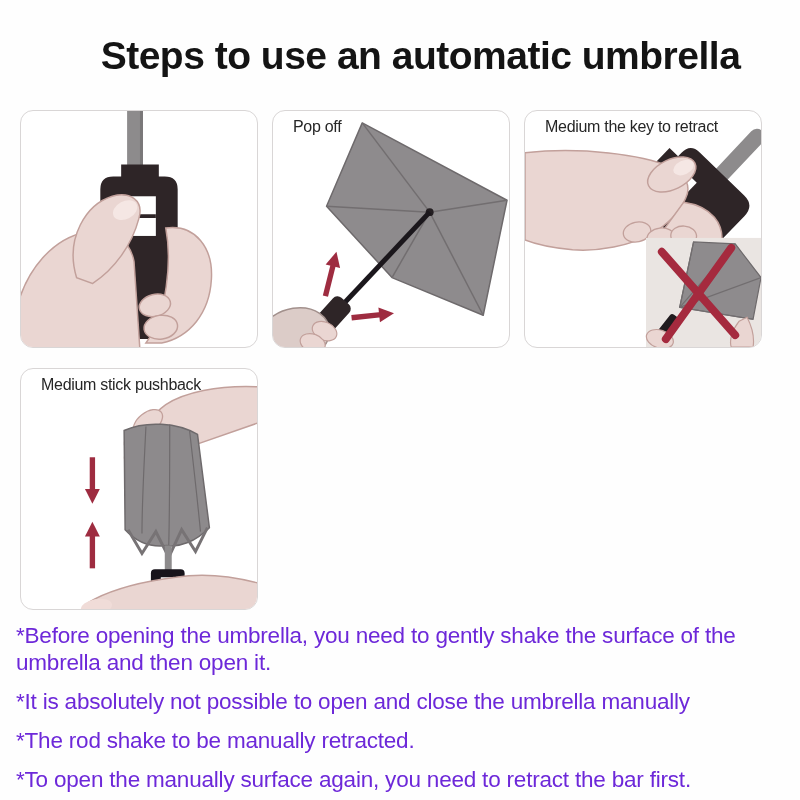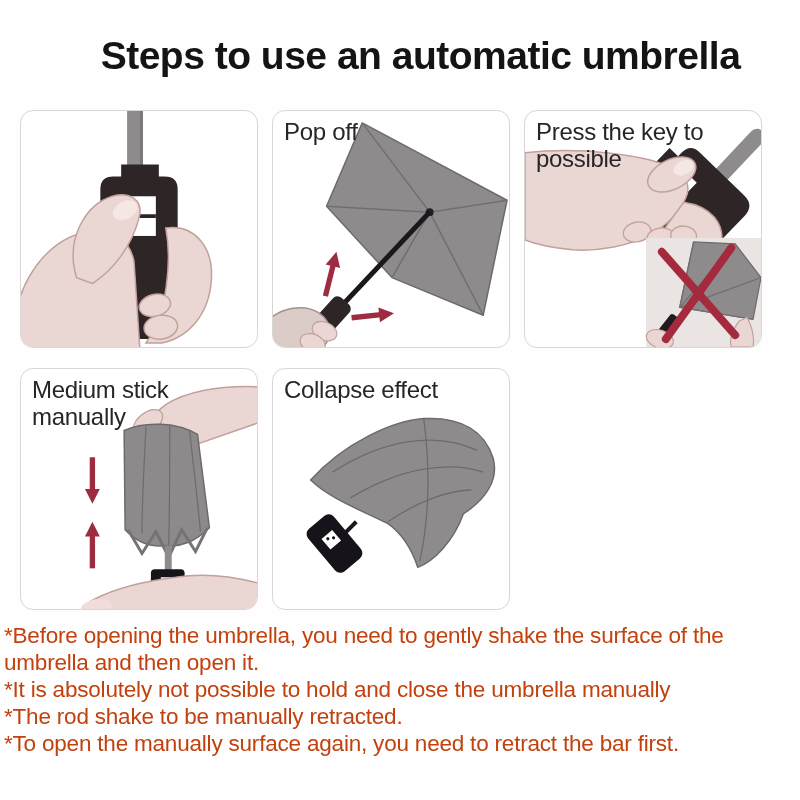--- a/index.html
+++ b/index.html
@@ -16,27 +16,27 @@
     display:grid;
     grid-template-columns:repeat(3,238px);
     grid-template-rows:238px 242px;
     column-gap:14px;row-gap:20px;
   }
   .panel{
     position:relative;background:#ffffff;border:1px solid #d9d6d6;
     border-radius:13px;overflow:hidden;box-sizing:border-box;
   }
   .caption{
-    position:absolute;top:7px;left:11px;right:8px;z-index:2;
-    font-size:24px;font-weight:400;letter-spacing:-0.3px;color:#262626;line-height:1.15;
+    position:absolute;top:7px;left:20px;right:8px;z-index:2;
+    font-size:16px;font-weight:400;letter-spacing:-0.3px;color:#262626;line-height:1.15;
   }
   .illus{position:absolute;left:0;top:0;width:100%;height:100%;display:block;}
   .notes{margin:12px 4px 0 4px;}
   .notes p{
-    margin:0;font-size:22.5px;line-height:1.2;color:#c2410c;letter-spacing:-0.2px;
+    margin:12px;font-size:22.5px;line-height:1.2;color:#6d28d9;letter-spacing:-0.2px;
   }
 </style>
 </head>
 <body>
 
 <h1 class="page-title">Steps to use an automatic umbrella</h1>
 
 <div class="grid">
 
   <div class="panel">
@@ -80,21 +80,21 @@
           <rect x="-2.7" y="13" width="5.4" height="33"></rect>
       </g>
       <g transform="translate(122,204) rotate(84)" fill="#9e2c40">
         <polygon points="0,0 -7.5,15 7.5,15"></polygon>
           <rect x="-2.7" y="13" width="5.4" height="30"></rect>
       </g>
     </svg>
   </div>
 
   <div class="panel">
-    <div class="caption">Press the key to possible</div>
+    <div class="caption">Medium the key to retract</div>
     <svg class="illus" viewBox="0 0 238 238">
       <line x1="185" y1="78" x2="234" y2="26" stroke="#8d8b8c" stroke-width="16" stroke-linecap="round"></line>
       <g transform="translate(170,90) rotate(-46)">
         <path d="M-21,-54 h42 v12 h5 q13,0 13,13 v62 q0,15 -15,15 h-50 q-15,0 -15,-15 v-62 q0,-13 13,-13 h7 z" fill="#2e2527"></path>
         <rect x="-9" y="-38" width="24" height="28" fill="#ffffff"></rect>
         <rect x="-9" y="-24" width="24" height="3" fill="#2e2527"></rect>
       </g>
       <path d="M0,42 C58,36 118,44 146,56 C162,63 168,76 162,88 C156,102 144,114 128,124 C106,136 74,142 48,140 C28,138 10,134 0,130 Z" fill="#ead6d2" stroke="#c2a09b" stroke-width="1.5"></path>
       <path d="M160,92 C188,96 202,114 198,136 C194,158 174,168 152,162 C140,158 130,148 128,136 Z" fill="#ead6d2" stroke="#c2a09b" stroke-width="1.5"></path>
       <ellipse cx="148" cy="64" rx="26" ry="15" fill="#ead6d2" stroke="#c2a09b" stroke-width="1.5" transform="rotate(-26 148 64)"></ellipse>
@@ -119,21 +119,21 @@
         <g stroke="#a52a3e" stroke-width="8" stroke-linecap="round">
           <line x1="138" y1="142" x2="212" y2="226"></line>
           <line x1="208" y1="138" x2="142" y2="230"></line>
         </g>
       </g>
     </svg>
   </div>
 
 
   <div class="panel">
-    <div class="caption">Medium stick manually</div>
+    <div class="caption">Medium stick pushback</div>
     <svg class="illus" viewBox="0 0 238 238">
       <path d="M240,16 C198,14 164,22 146,34 C132,44 126,56 131,67 C137,79 156,82 174,75 L240,52 Z" fill="#ead6d2" stroke="#c2a09b" stroke-width="1.5"></path>
       <ellipse cx="128" cy="52" rx="17" ry="10" fill="#ead6d2" stroke="#c2a09b" stroke-width="1.3" transform="rotate(-38 128 52)"></ellipse>
       <ellipse cx="120" cy="68" rx="17" ry="10" fill="#ead6d2" stroke="#c2a09b" stroke-width="1.3" transform="rotate(-28 120 68)"></ellipse>
       <ellipse cx="120" cy="85" rx="16" ry="10" fill="#ead6d2" stroke="#c2a09b" stroke-width="1.3" transform="rotate(-16 120 85)"></ellipse>
       <path d="M104,60 C126,50 158,52 178,64 L190,158 C176,172 160,178 147,176 C131,178 116,172 105,160 Z" fill="#8d8a8c" stroke="#6e6a6c" stroke-width="1.5"></path>
       <g stroke="#6e6a6c" stroke-width="1.2" fill="none">
         <path d="M126,56 C124,96 122,132 122,164"></path>
         <path d="M150,54 C150,94 150,134 149,176"></path>
         <path d="M170,60 C174,96 178,130 181,162"></path>
@@ -149,40 +149,21 @@
         <polygon points="0,0 -7.5,15 7.5,15"></polygon>
           <rect x="-2.7" y="13" width="5.4" height="34"></rect>
       </g>
       <g transform="translate(72,152)" fill="#9e2c40">
         <polygon points="0,0 -7.5,15 7.5,15"></polygon>
           <rect x="-2.7" y="13" width="5.4" height="34"></rect>
       </g>
     </svg>
   </div>
 
-  <div class="panel">
-    <div class="caption">Collapse effect</div>
-    <svg class="illus" viewBox="0 0 238 238">
-      <path d="M38,110 C72,72 122,50 152,48 C192,46 214,62 222,88 C228,110 214,130 192,144 C182,172 162,192 146,198 C140,180 130,164 116,154 C88,140 56,128 38,110 Z" fill="#8e8b8d" stroke="#6e6a6c" stroke-width="1.5"></path>
-      <g stroke="#6e6a6c" stroke-width="1.3" fill="none">
-        <path d="M60,102 C110,70 162,60 206,80"></path>
-        <path d="M78,128 C128,98 176,90 212,102"></path>
-        <path d="M116,152 C148,130 180,120 200,120"></path>
-        <path d="M152,48 C158,94 158,146 148,192"></path>
-      </g>
-      <line x1="84" y1="152" x2="70" y2="166" stroke="#1b171c" stroke-width="4"></line>
-      <g transform="translate(62,174) rotate(-40)">
-        <rect x="-17" y="-28" width="34" height="56" rx="7" fill="#17131a"></rect>
-        <rect x="-7" y="-12" width="14" height="14" fill="#ffffff"></rect>
-        <circle cx="-2" cy="-8" r="1.6" fill="#17131a"></circle>
-          <circle cx="3" cy="-5" r="1.6" fill="#17131a"></circle>
-      </g>
-    </svg>
-  </div>
 
 </div>
 
 <div class="notes">
   <p>*Before opening the umbrella, you need to gently shake the surface of the umbrella and then open it.</p>
-  <p>*It is absolutely not possible to hold and close the umbrella manually</p>
+  <p>*It is absolutely not possible to open and close the umbrella manually</p>
   <p>*The rod shake to be manually retracted.</p>
   <p>*To open the manually surface again, you need to retract the bar first.</p>
 </div>
 
 </body></html>

